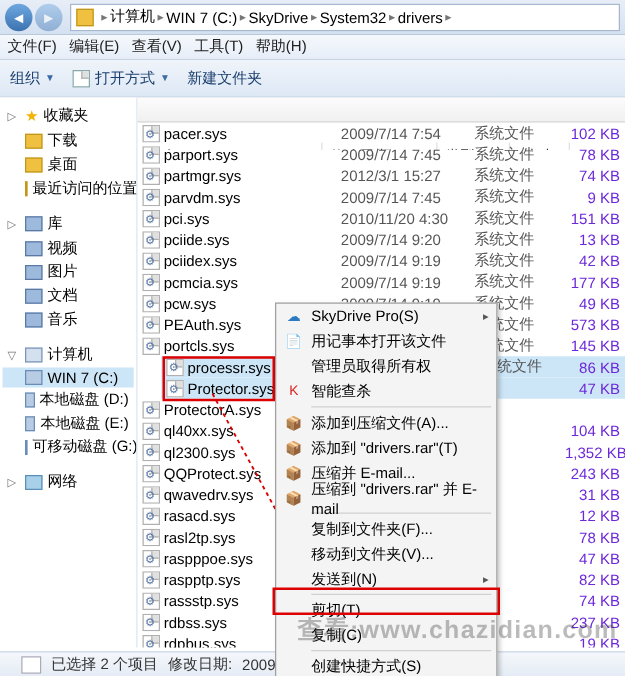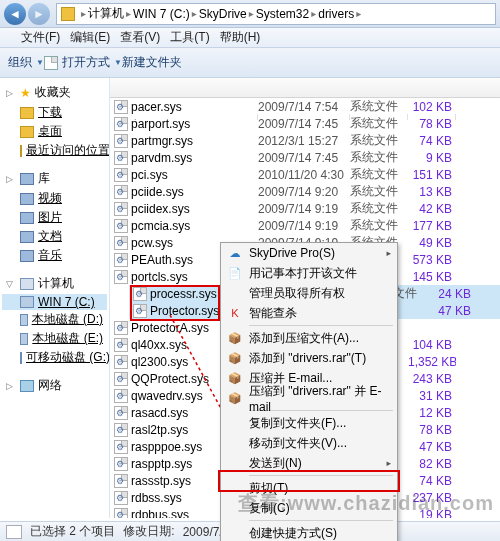--- a/index.html
+++ b/index.html
@@ -5,61 +5,61 @@
 * { margin: 0; padding: 0; box-sizing: border-box; font-family: "Microsoft YaHei", Tahoma, sans-serif; font-size: 12px; }
 body { background: #fff; width: 500px; height: 541px; overflow: hidden; position: relative; }
 .titlebar { height: 28px; background: linear-gradient(#e8eef7,#d5e1f1); display:flex; align-items:center; padding:0 4px; border-bottom:1px solid #b8c8db; }
 .nav-btns { display:flex; gap:2px; margin-right:6px; }
 .nav-btn { width:22px; height:22px; border-radius:11px; background:linear-gradient(#6fa8e0,#3b72b0); color:#fff; display:flex; align-items:center; justify-content:center; font-size:12px; }
 .nav-btn.disabled { opacity:.45; }
 .breadcrumb { flex:1; background:#fff; border:1px solid #a5b8cf; height:22px; display:flex; align-items:center; padding:0 4px; }
 .bc-icon { width:14px; height:14px; background:#f0c040; border:1px solid #c09820; margin-right:4px; }
 .bc-part { display:flex; align-items:center; white-space:nowrap; }
 .bc-sep { margin:0 2px; color:#777; font-size:10px; }
-.menubar { height:20px; background:linear-gradient(#f5f8fc,#e7eef8); border-bottom:1px solid #c6d4e6; display:flex; align-items:center; padding:0 21px; gap:10px; }
+.menubar { height:20px; background:linear-gradient(#f5f8fc,#e7eef8); border-bottom:1px solid #c6d4e6; display:flex; align-items:center; padding:0 6px; gap:10px; }
 .menubar span { color:#222; }
-.toolbar { height:30px; background:linear-gradient(#f0f4fa,#dde8f5); border-bottom:1px solid #c6d4e6; display:flex; align-items:center; padding:0 8px; color:#1a3e6e; }
+.toolbar { height:30px; background:linear-gradient(#f0f4fa,#dde8f5); border-bottom:1px solid #c6d4e6; display:flex; align-items:center; padding:0 8px; gap:14px; color:#1a3e6e; }
 .toolbar .item { display:flex; align-items:center; gap:4px; }
 .tri { font-size:8px; color:#3a6ca8; }
 .main { display:flex; height:440px; }
 .sidebar { width:110px; background:#fff; border-right:1px solid #dde6f0; padding:4px 2px; overflow:hidden; }
 .sb-group { margin-bottom:8px; }
 .sb-title { display:flex; align-items:center; gap:4px; padding:2px 4px; }
 .sb-title .exp { font-size:9px; color:#777; width:10px; }
 .sb-star { color:#f5b301; }
-.sb-item { display:flex; align-items:center; gap:4px; padding:1px 4px 1px 18px; white-space:nowrap;text-decoration:underline; }
+.sb-item { display:flex; align-items:center; gap:4px; padding:1px 4px 1px 18px; white-space:nowrap; }
 .sb-item.sel { background:#cde6f7; }
 .sb-ico { width:14px; height:12px; background:#f0c040; border:1px solid #c09820; display:inline-block; }
 .sb-ico.drive { background:#b8cce4; border-color:#6a8db8; }
 .sb-ico.comp { background:#d5e0ef; border-color:#7a95b8; }
 .sb-ico.lib { background:#9db9dc; border-color:#5a7aa5; }
 .sb-ico.net { background:#a8d0e8; border-color:#5a90b8; }
 .filearea { flex:1; overflow:hidden; position:relative; }
 .cols { display:flex; background:linear-gradient(#fcfcfc,#f0f0f0); border-bottom:1px solid #d4d4d4; height:20px; }
 .col { padding:3px 6px; border-right:1px solid #e0e0e0; color:#333; white-space:nowrap; overflow:hidden;margin-top:36px; }
 .c-name{width:148px;} .c-date{width:92px;} .c-type{width:58px;} .c-size{width:48px; text-align:center;}
 .files { position:relative; }
-.row { display:flex; height:17px; align-items:center; }
+.row { display:flex; height:17px; align-items:center;justify-content:space-between; }
 .row.sel { background:#cde6f7;margin-left:19px; }
 .cell { white-space:nowrap; overflow:hidden; }
 .cell.name { width:148px; display:flex; align-items:center; gap:3px; padding-left:4px; }
 .cell.date { width:92px; color:#555; }
 .cell.type { width:58px; color:#555; }
 .cell.size { width:48px; text-align:right; color:#6d28d9; padding-right:4px; }
 .fico { width:14px; height:14px; display:inline-block; background:#fff; border:1px solid #b0b0b0; position:relative; }
 .fico::before { content:""; position:absolute; top:0; right:0; width:5px; height:5px; background:#e0e0e0; border-left:1px solid #b0b0b0; border-bottom:1px solid #b0b0b0; }
 .fico.gear::after { content:"⚙"; position:absolute; top:1px; left:1px; font-size:9px; color:#5575a5; }
 .sel-box { position:absolute; border:2px solid #d00; pointer-events:none; }
 .ctx { position:absolute; top:242px; left:220px; width:178px; background:#f4f4f4; border:1px solid #a0a0a0; box-shadow:2px 2px 4px rgba(0,0,0,.25); z-index:10; }
 .ctx-row { height:20px; display:flex; align-items:center; padding:0 8px 0 28px; position:relative; }
 .ctx-sep { height:1px; background:#d0d0d0; margin:2px 4px 2px 28px; }
 .ctx-ico { position:absolute; left:6px; width:16px; height:16px; display:flex; align-items:center; justify-content:center; font-size:11px; }
 .ctx-sub { position:absolute; right:6px; font-size:9px; color:#555; }
 .ctx-box { position:absolute; border:2px solid #d00; pointer-events:none; left:218px; top:470px; width:182px; height:22px; z-index:11; }
-.status { position:absolute; bottom:0; left:0; right:0; height:20px; background:linear-gradient(#f4f7fb,#e5ecf5); border-top:1px solid #c6d4e6; display:flex; align-items:center; gap:8px; padding:0 6px; color:#333; }
+.status { position:absolute; bottom:0; left:0; right:0; height:20px; background:linear-gradient(#f4f7fb,#e5ecf5); border-top:1px solid #c6d4e6; display:flex; align-items:center; gap:8px; padding:0 17px; color:#333; }
 .status .sico { width:16px; height:14px; background:#fff; border:1px solid #aab; }
 .arrow-line { position:absolute; pointer-events:none; z-index:9; }
 .watermark { position:absolute; right:6px; bottom:24px; font-size:20px; color:rgba(60,60,60,.35); font-weight:bold; letter-spacing:1px; z-index:12; }
 </style>
 </head>
 <body>
 
 <div class="titlebar">
   <div class="nav-btns">
     <div class="nav-btn">◄</div>
@@ -287,21 +287,21 @@
           <div class="cell type">系统文件</div>
           <div class="cell size">145 KB</div>
         </div>
         <div class="row sel">
           <div class="cell name">
             <span class="fico gear"></span>
             <span>processr.sys</span>
           </div>
           <div class="cell date">2009/7/14 7:11</div>
           <div class="cell type">系统文件</div>
-          <div class="cell size">24 KB</div>
+          <div class="cell size">86 KB</div>
         </div>
         <div class="row sel">
           <div class="cell name">
             <span class="fico gear"></span>
             <span>Protector.sys</span>
           </div>
           <div class="cell date"></div>
           <div class="cell type"></div>
           <div class="cell size">47 KB</div>
         </div>

